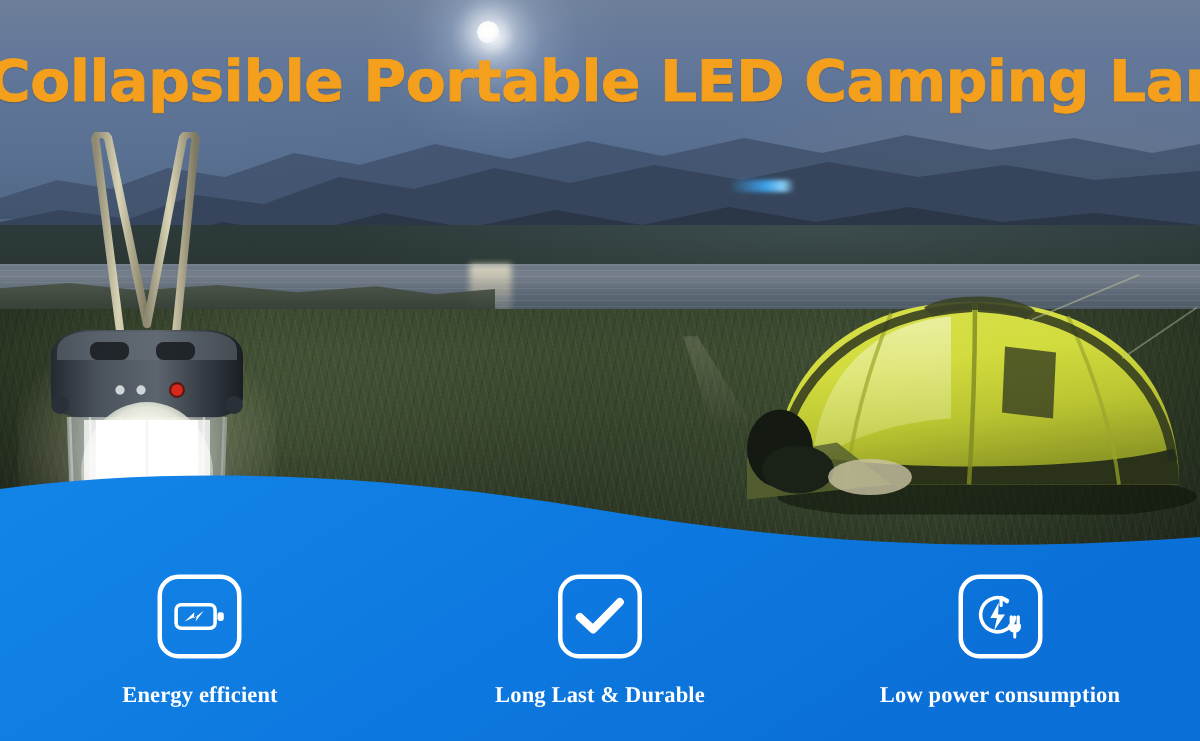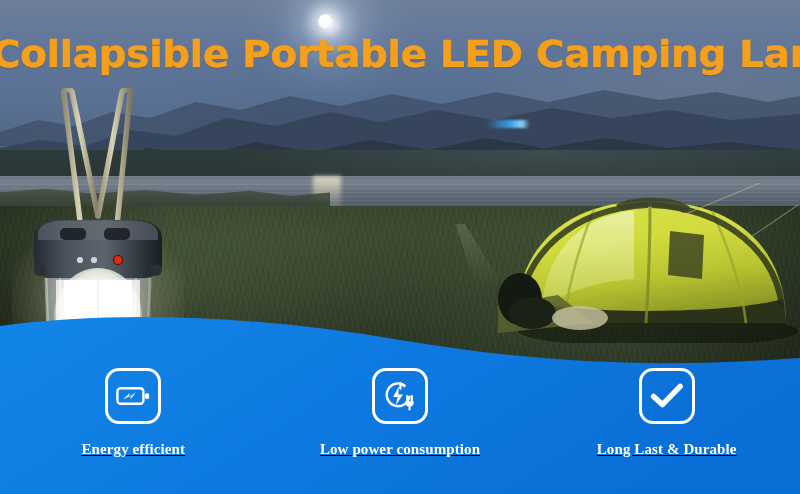--- a/index.html
+++ b/index.html
@@ -152,22 +152,21 @@
     transform:scaleX(1.02);
     white-space:nowrap;
     text-shadow:0 1px 1px rgba(40,30,10,.35);
     -webkit-text-stroke:.6px #f5a01c;
   }
 
   
   .features{
     position:absolute;left:0;top:368px;width:800px;height:120px;
     display:flex;
-    align-items:flex-start;
-    text-decoration:underline;
+    align-items:center;
   }
   .feature{
     flex:1 1 0;
     display:flex;flex-direction:column;align-items:center;
   }
   .feature .icon-box{
     width:56px;height:56px;
     border:3px solid #ffffff;
     border-radius:14px;
     display:flex;align-items:center;justify-content:center;
@@ -411,36 +410,36 @@
           <rect x="29" y="9.2" width="4.2" height="5.8" rx="1.6" fill="#ffffff"></rect>
           <path d="M7,15.4 L13.6,9.2 L13.2,13.2 L19.8,8.2 L14.4,15.4 L15.2,11.6 Z" fill="#ffffff"></path>
         </svg>
       </div>
       <div class="label">Energy efficient</div>
     </div>
 
 
     <div class="feature">
       <div class="icon-box">
+        <svg width="34" height="26" viewBox="0 0 34 26">
+          <path d="M3.6,13.4 L12.4,21.6 L30.2,3.4" fill="none" stroke="#ffffff" stroke-width="5.4" stroke-linecap="round" stroke-linejoin="round"></path>
+        </svg>
+      </div>
+      <div class="label">Long Last &amp; Durable</div>
+    </div>
+
+    <div class="feature">
+      <div class="icon-box">
         <svg width="34" height="32" viewBox="0 0 34 32">
           <path d="M21.6,5.4 A11.4,11.4 0 1 0 26.4,16.6" fill="none" stroke="#ffffff" stroke-width="2.4" stroke-linecap="round"></path>
           <path d="M17.4,3.4 L17.4,8.6 M17.4,3.4 L21.4,6.2" fill="none" stroke="#ffffff" stroke-width="2.2" stroke-linecap="round"></path>
           <path d="M15.8,6.6 L10.2,17 L14.6,17 L12.8,25.4 L20,14.6 L15.4,14.6 Z" fill="#ffffff"></path>
           <path d="M24.2,16.2 L24.2,21.4 M28.8,16.2 L28.8,21.4" stroke="#ffffff" stroke-width="2.2" stroke-linecap="round"></path>
           <path d="M22.4,21.2 L30.6,21.2 L30.6,23.2 C30.6,25.4 28.8,26.8 26.5,26.8 C24.2,26.8 22.4,25.4 22.4,23.2 Z" fill="#ffffff"></path>
           <path d="M26.5,26.8 L26.5,29.6" stroke="#ffffff" stroke-width="2" stroke-linecap="round"></path>
         </svg>
       </div>
       <div class="label">Low power consumption</div>
     </div>
 
-    <div class="feature">
-      <div class="icon-box">
-        <svg width="34" height="26" viewBox="0 0 34 26">
-          <path d="M3.6,13.4 L12.4,21.6 L30.2,3.4" fill="none" stroke="#ffffff" stroke-width="5.4" stroke-linecap="round" stroke-linejoin="round"></path>
-        </svg>
-      </div>
-      <div class="label">Long Last &amp; Durable</div>
-    </div>
-
   </div>
 
 </div>
 
 </body></html>

